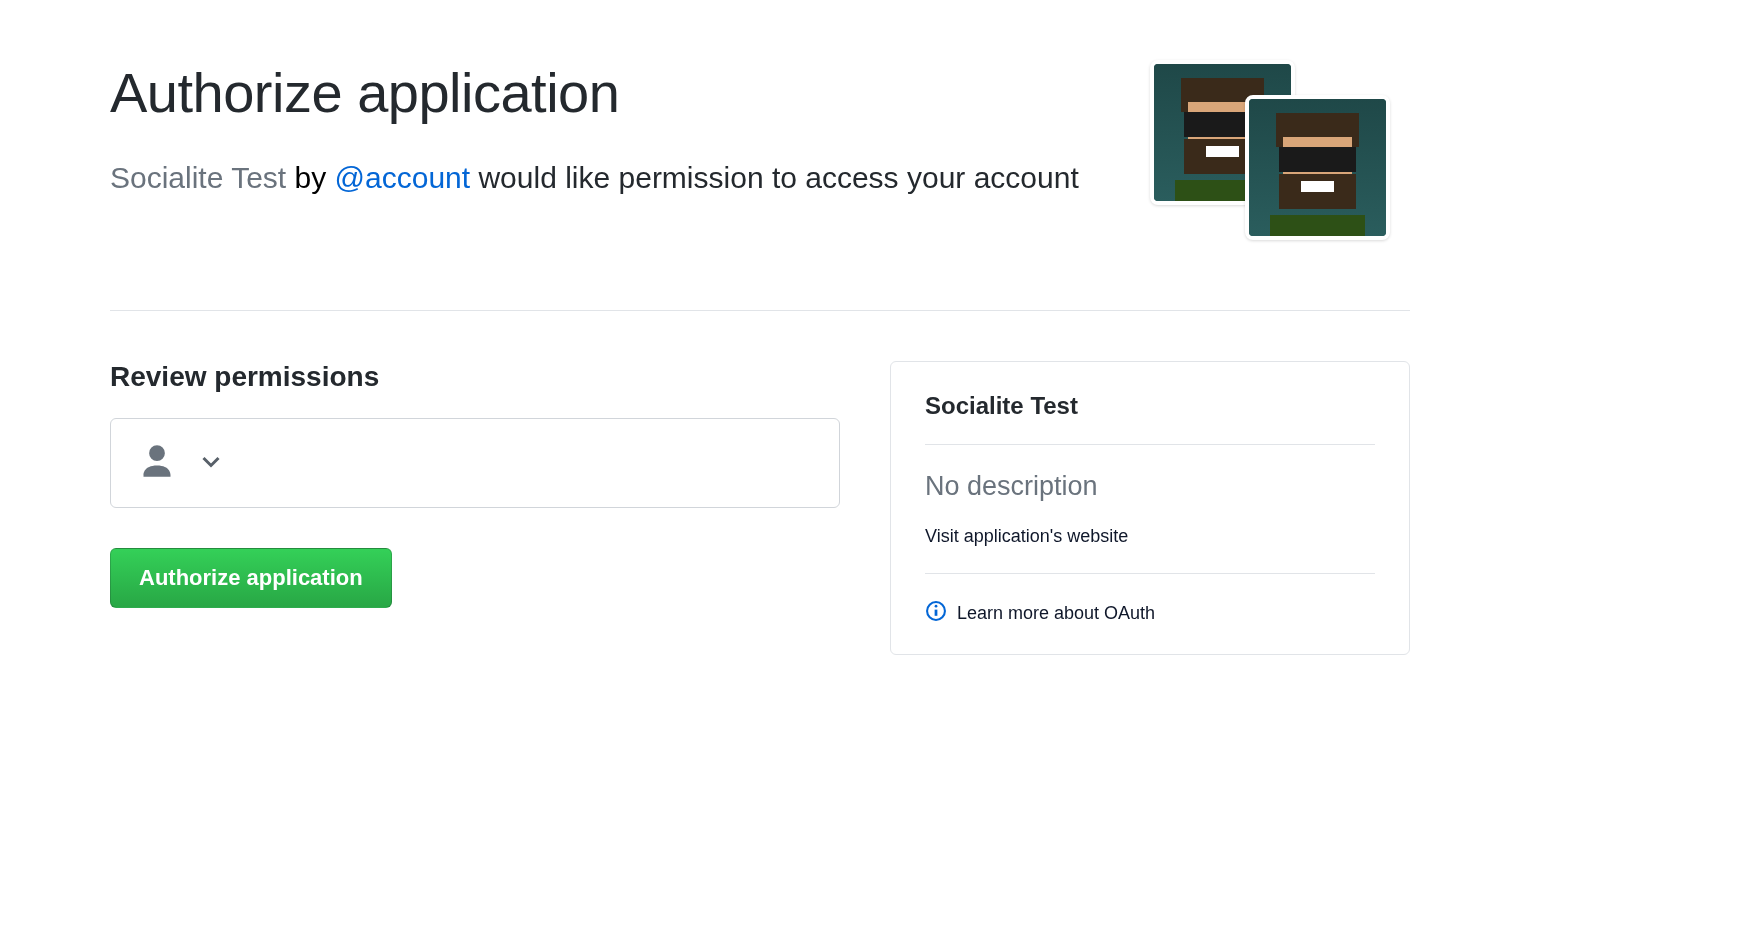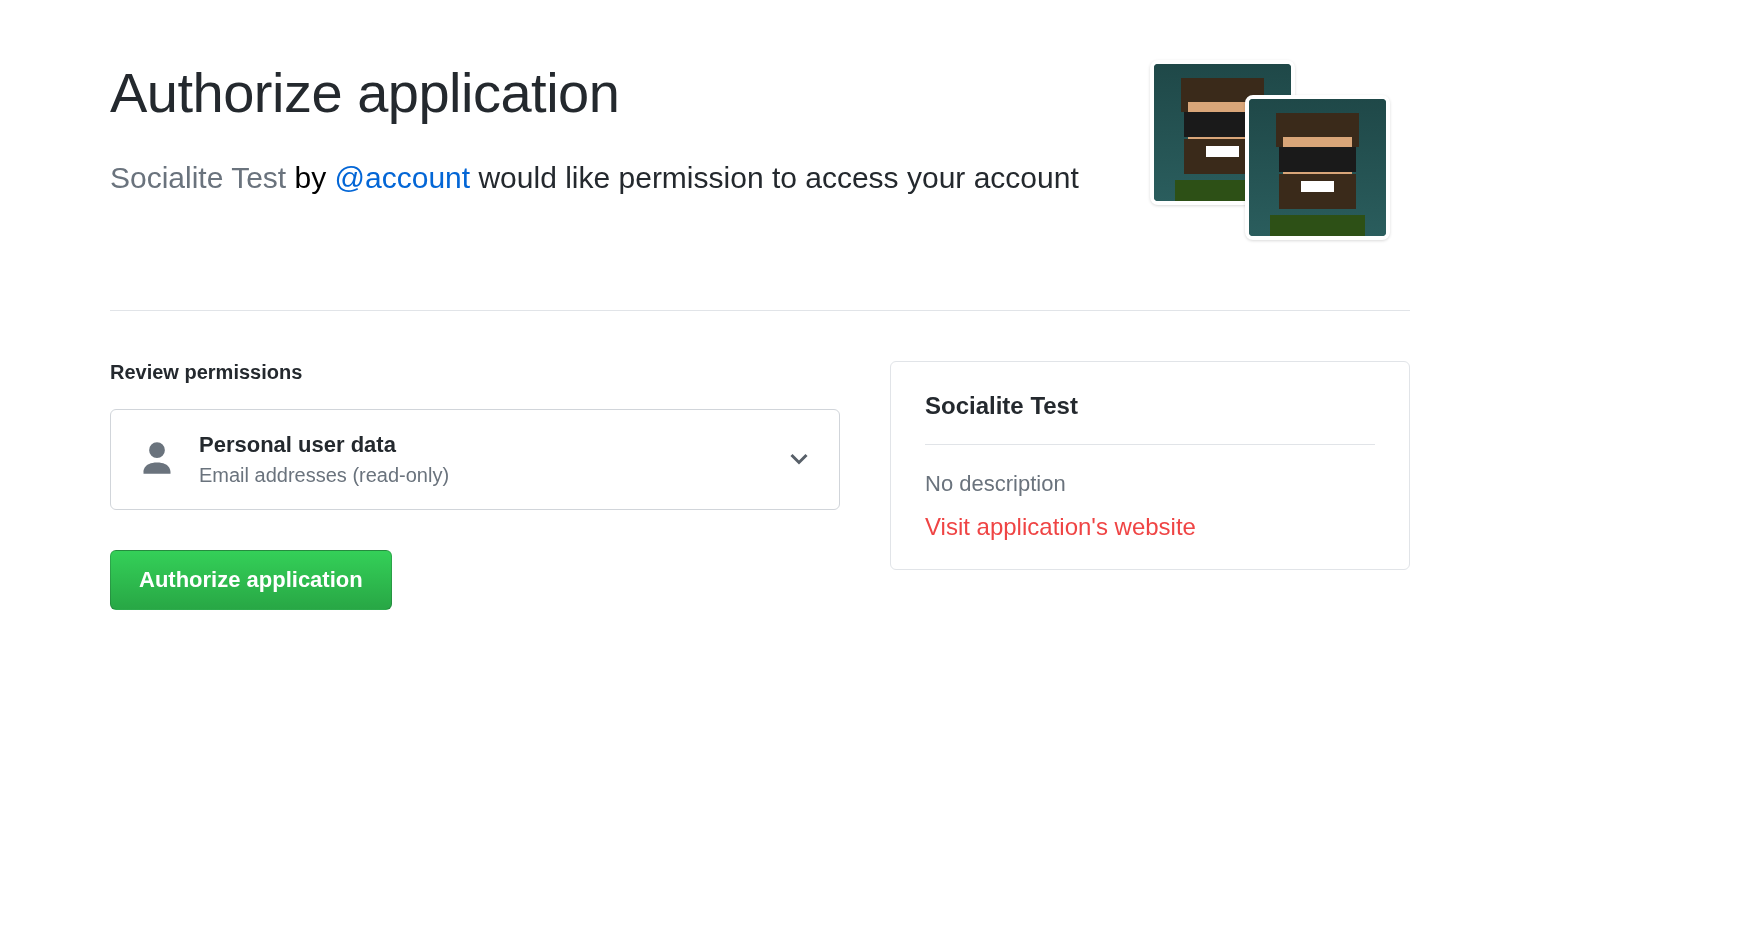--- a/index.html
+++ b/index.html
@@ -76,21 +76,21 @@
     gap: 50px;
   }
   .left-col {
     flex: 1;
   }
   .right-col {
     width: 520px;
     flex-shrink: 0;
   }
   h2 {
-    font-size: 20px;
+    font-size: 28px;
     font-weight: 600;
     color: #24292e;
     margin-bottom: 25px;
   }
   .permission-card {
     border: 1px solid #d1d5da;
     border-radius: 6px;
     padding: 22px 28px;
     display: flex;
     align-items: center;
@@ -141,27 +141,27 @@
     color: #24292e;
     padding-bottom: 24px;
     border-bottom: 1px solid #e1e4e8;
   }
   .sb-section {
     padding: 26px 0;
     border-bottom: 1px solid #e1e4e8;
   }
   .sb-section:last-child { border-bottom: none; padding-bottom: 4px; }
   .sb-desc {
-    font-size: 22px;
+    font-size: 27px;
     color: #6a737d;
-    margin-bottom: 16px;
+    margin-bottom: 24px;
   }
   .sb-link {
-    font-size: 24px;
-    color: #ef4444;
+    font-size: 18px;
+    color: #0f172a;
     text-decoration: none;
     cursor: pointer;
   }
   .oauth-row {
     display: flex;
     align-items: center;
     gap: 10px;
   }
   .info-icon {
     width: 22px;
@@ -208,38 +208,46 @@
   <div class="main">
     <div class="left-col">
       <h2>Review permissions</h2>
 
       <div class="permission-card">
         <span>
           <svg class="person-icon" viewBox="0 0 16 16" fill="#6a737d">
             <path d="M8 8a3.5 3.5 0 100-7 3.5 3.5 0 000 7zM14 14s0-4-6-4-6 4-6 4v1h12v-1z"></path>
           </svg>
         </span>
-        <div class="perm-text">
-          <div class="perm-title">Personal user data</div>
-          <div class="perm-sub">Email addresses (read-only)</div>
-        </div>
         <span>
           <svg class="chevron" viewBox="0 0 16 16" fill="none" stroke="#586069" stroke-width="2">
             <path d="M3 6l5 5 5-5"></path>
           </svg>
         </span>
       </div>
 
       <button class="authorize-btn">Authorize application</button>
     </div>
 
     <div class="right-col">
       <div class="sidebar-box">
         <div class="sb-title">Socialite Test</div>
         <div class="sb-section">
           <div class="sb-desc">No description</div>
           <a class="sb-link">Visit application's website</a>
         </div>
+        <div class="sb-section">
+          <div class="oauth-row">
+            <span>
+              <svg class="info-icon" viewBox="0 0 16 16" fill="none" stroke="#0366d6" stroke-width="1.5">
+                <circle cx="8" cy="8" r="6.5"></circle>
+                <line x1="8" y1="7" x2="8" y2="11.5" stroke-width="2"></line>
+                <circle cx="8" cy="4.5" r="1" fill="#0366d6" stroke="none"></circle>
+              </svg>
+            </span>
+            <a class="sb-link">Learn more about OAuth</a>
+          </div>
+        </div>
       </div>
     </div>
   </div>
 
 </div>
 
 </body></html>

